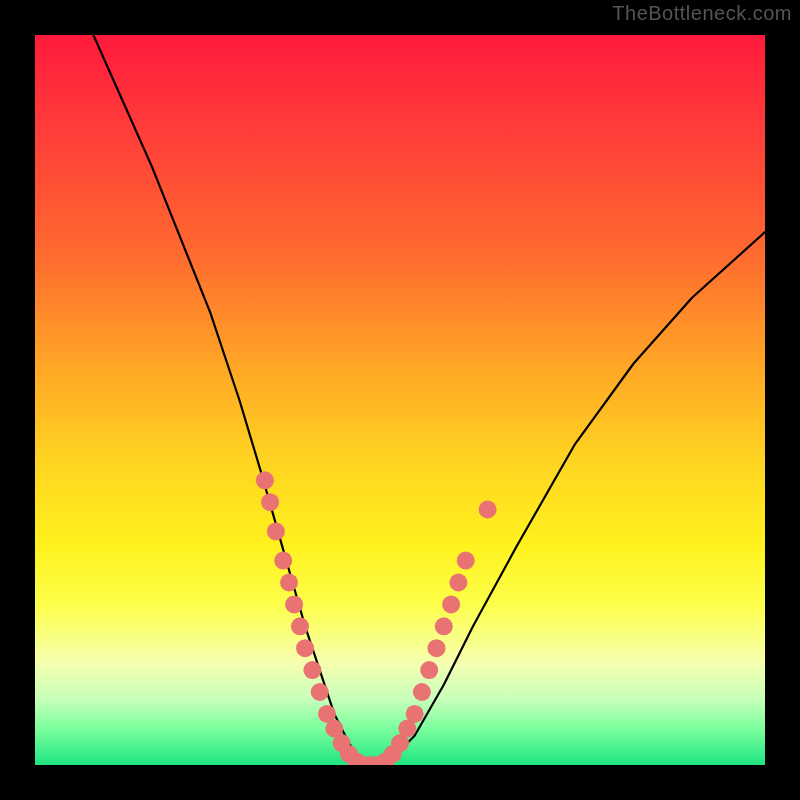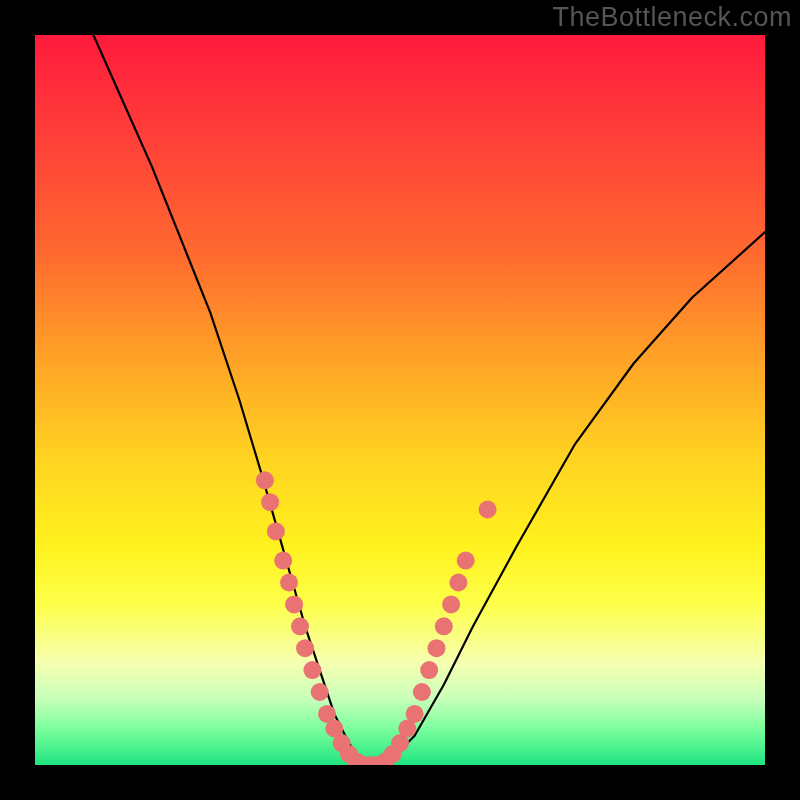--- a/index.html
+++ b/index.html
@@ -14,21 +14,21 @@
     position: relative;
     width: 800px;
     height: 800px;
     background: #000;
   }
   .watermark {
     position: absolute;
     top: 2px;
     right: 8px;
     color: #555;
-    font-size: 27px;
+    font-size: 20px;
     font-weight: 500;
     letter-spacing: 0.5px;
     z-index: 10;
   }
   .plot {
     position: absolute;
     left: 35px;
     top: 35px;
     width: 730px;
     height: 730px;

